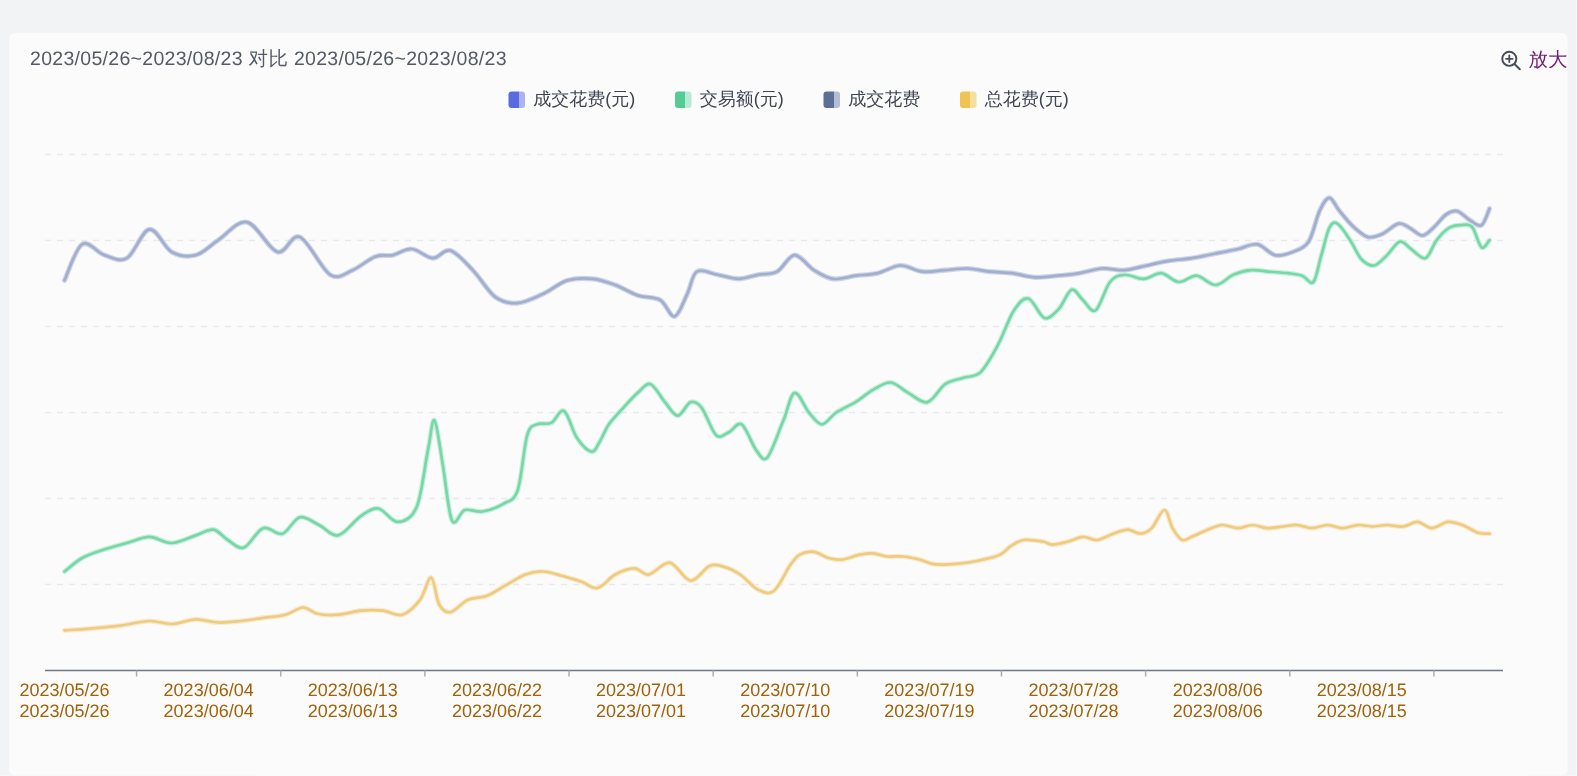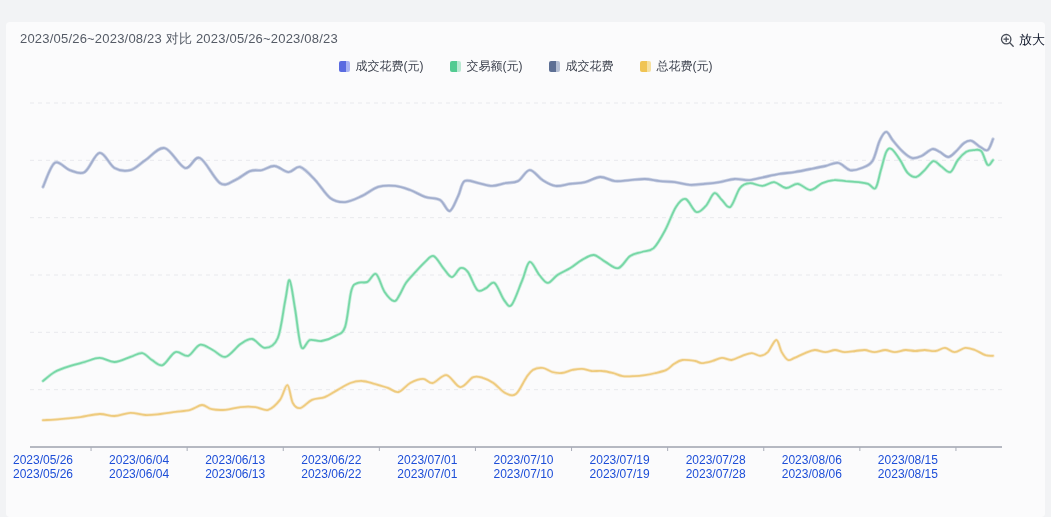--- a/index.html
+++ b/index.html
@@ -11,35 +11,35 @@
   .card{
     position:absolute;left:6px;top:22px;width:1039px;height:495px;
     background:#fbfbfc;border-radius:4px;
   }
   .header-row{
     position:absolute;left:14px;right:0;top:8px;height:20px;
     display:flex;justify-content:space-between;
   }
   .date-range{font-size:13px;color:#555b66;letter-spacing:.2px;}
   .zoom-btn{
-    display:flex;align-items:center;gap:4px;font-size:13px;color:#0f172a;
+    display:flex;align-items:center;gap:4px;font-size:13px;color:#701a75;
     cursor:pointer;user-select:none;
   }
   .zoom-btn svg{display:block;}
   .legend{
     position:absolute;left:0;right:0;top:34px;height:20px;
     display:flex;align-items:center;justify-content:center;gap:26px;
   }
   .legend-item{display:flex;align-items:center;gap:6px;cursor:pointer;}
   .legend-marker{width:11px;height:11px;border-radius:2px;flex:0 0 auto;}
   .legend-label{font-size:12px;color:#3f4450;}
   .chart-svg{position:absolute;left:0;top:0;}
   .x-label{
     position:absolute;transform:translateX(-50%);
-    font-size:12px;color:#1d4ed8;white-space:nowrap;line-height:14px;
+    font-size:12px;color:#a16207;white-space:nowrap;line-height:14px;
   }
 </style>
 </head>
 <body>
 
 <div class="card">
   <div class="header-row">
     <span class="date-range">2023/05/26~2023/08/23 对比 2023/05/26~2023/08/23</span>
     <span class="zoom-btn">
       <span style="display:flex;">

